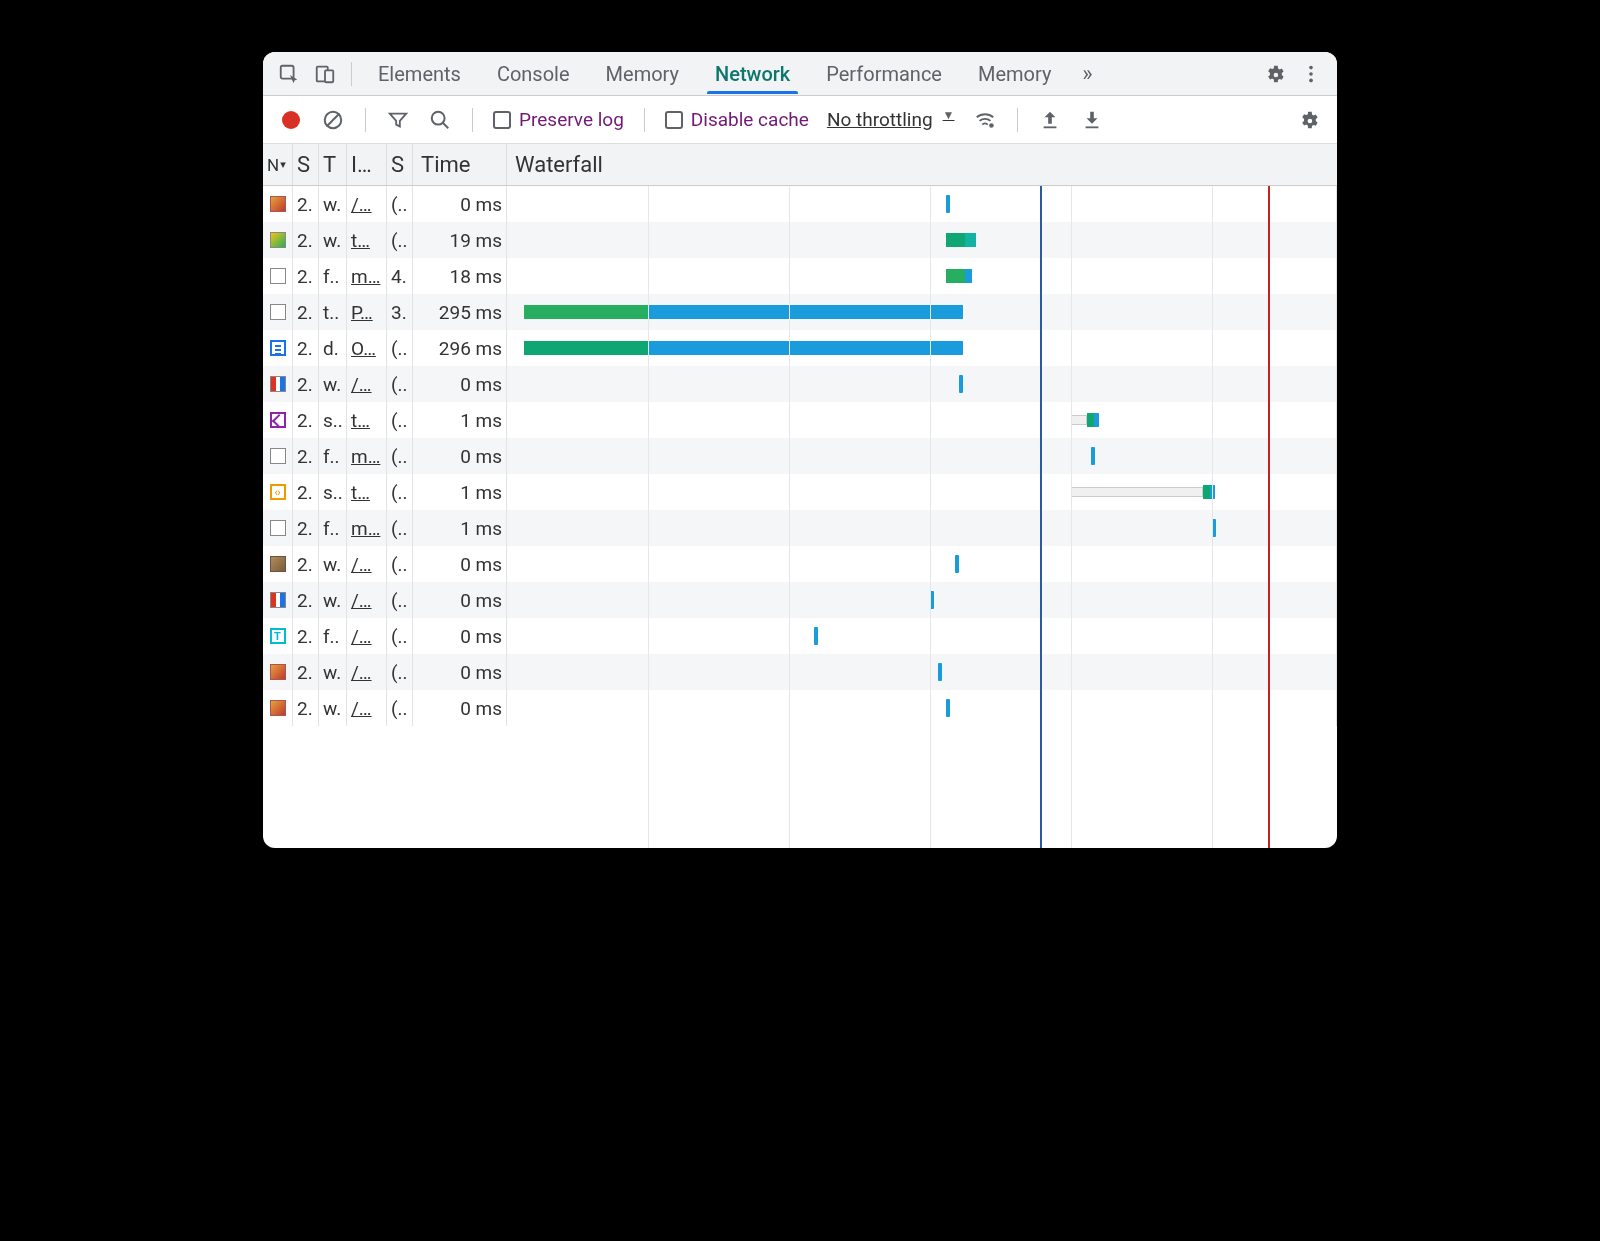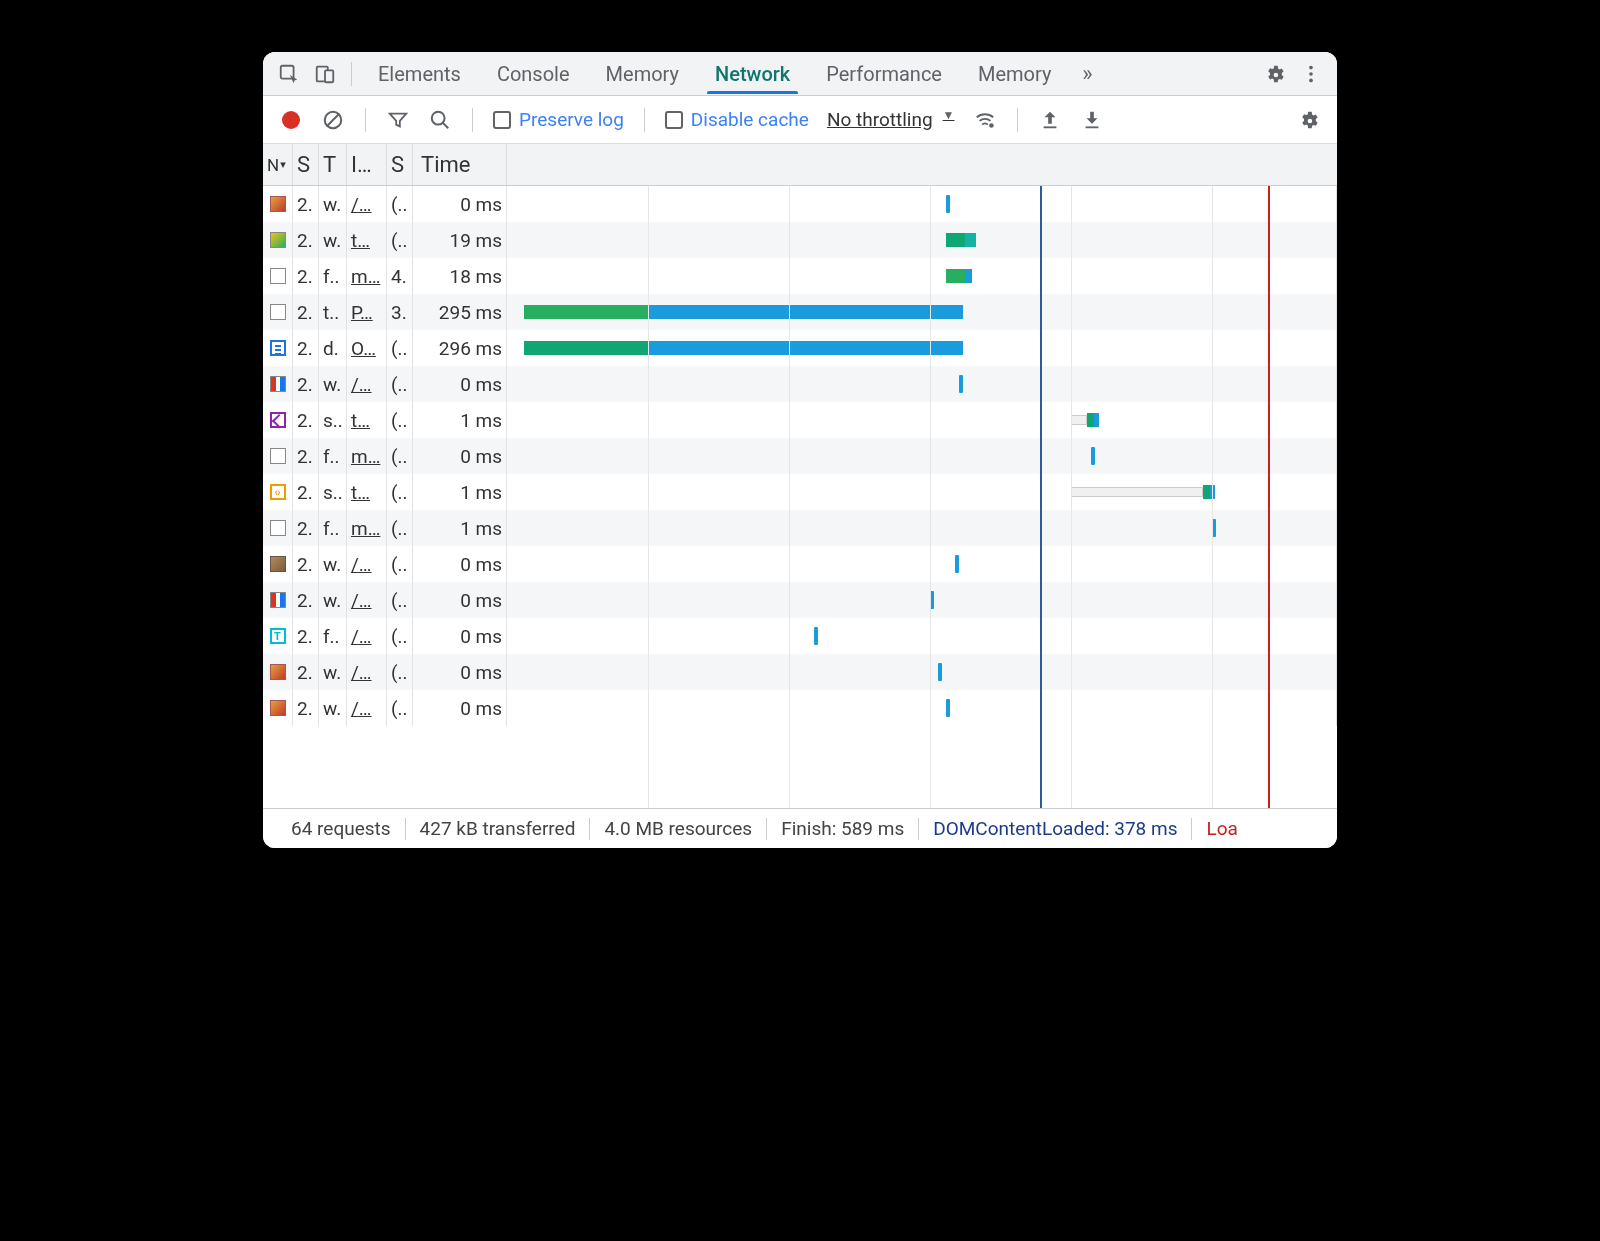--- a/index.html
+++ b/index.html
@@ -70,21 +70,21 @@
   }
   .spacer { flex: 1; }
   
   .toolbar {
     height: 48px; background: #fff; border-bottom: 1px solid #ddd;
     display: flex; align-items: center; padding: 0 10px; gap: 6px;
   }
   .record-dot {
     width: 18px; height: 18px; border-radius: 50%; background: #d93025;
   }
-  .cb { display: flex; align-items: center; gap: 8px; padding: 0 6px; color: #3b82f6; font-size: 19px; cursor: pointer; }
+  .cb { display: flex; align-items: center; gap: 8px; padding: 0 6px; color: #701a75; font-size: 19px; cursor: pointer; }
   .cb .box { width: 18px; height: 18px; border: 2px solid #5f6368; border-radius: 3px; }
   .throttle { display: flex; align-items: flex-start; gap: 10px; color: #333; font-size: 19px; padding: 0 6px; cursor: pointer; text-decoration: underline; }
   .throttle .tri { font-size: 12px; color: #5f6368; }
   
   .thead {
     height: 42px; background: #f1f3f4; border-bottom: 1px solid #ccc;
     display: flex; align-items: stretch;
   }
   .thead .col, .row .col {
     border-right: 1px solid #ddd; display: flex; align-items: center;
@@ -254,20 +254,21 @@
     </div>
   </div>
 
   <div class="thead">
     <div class="col c-icon sort-ind" style="font-size:17px;">N</div>
     <div class="col c-status">S</div>
     <div class="col c-type">T</div>
     <div class="col c-init">I…</div>
     <div class="col c-size">S</div>
     <div class="col c-time" style="justify-content:flex-start; padding-left:8px;">Time</div>
+    <div class="col c-wf" style="padding-left:8px;">Waterfall</div>
   </div>
 
   <div class="rows" style="position: relative;">
     <div id="rows-container">
   <div class="row">
     <div class="col c-icon">
             <span class="ri img"></span>
           </div>
     <div class="col c-status">2.</div>
     <div class="col c-type">w.</div>
@@ -535,27 +536,14 @@
             <div style="left:50.93378607809848%;"></div>
             <div style="left:67.91171477079796%;"></div>
             <div style="left:84.88964346349745%;"></div>
           </div>
     <div class="wf-line-blue" style="left:64.17657045840407%;"></div>
     <div class="wf-line-red" style="left:91.68081494057725%;"></div>
   </div>
       </div>
   </div>
 
-  <div class="status">
-    <span class="sseg">64 requests</span>
-    <span class="sdiv"></span>
-    <span class="sseg">427 kB transferred</span>
-    <span class="sdiv"></span>
-    <span class="sseg">4.0 MB resources</span>
-    <span class="sdiv"></span>
-    <span class="sseg">Finish: 589 ms</span>
-    <span class="sdiv"></span>
-    <span class="sseg dcl">DOMContentLoaded: 378 ms</span>
-    <span class="sdiv"></span>
-    <span class="sseg load">Loa</span>
-  </div>
 
 </div>
 
 </body></html>

